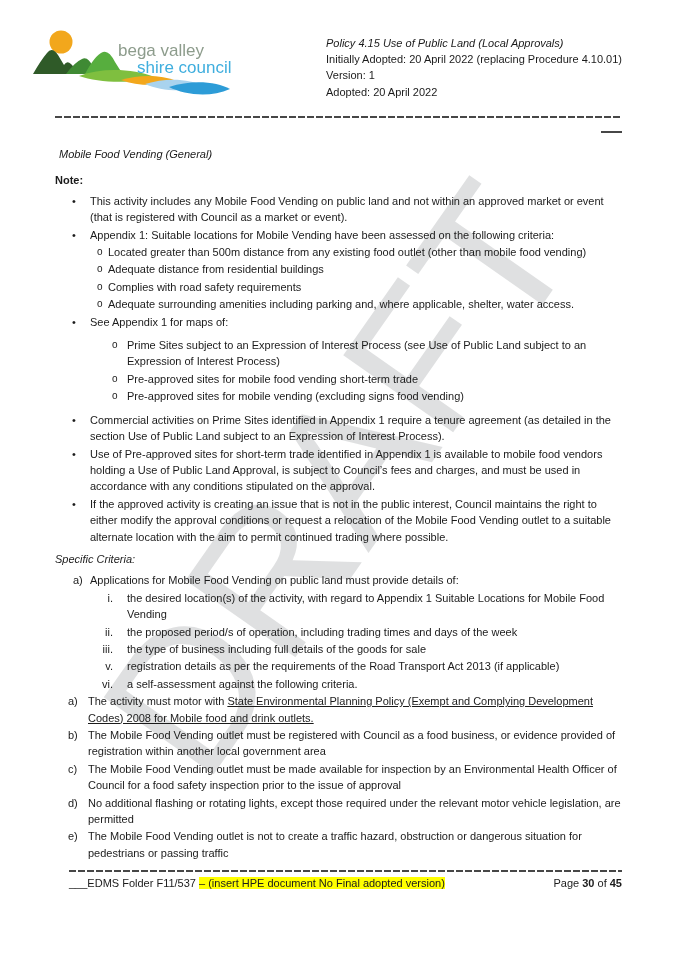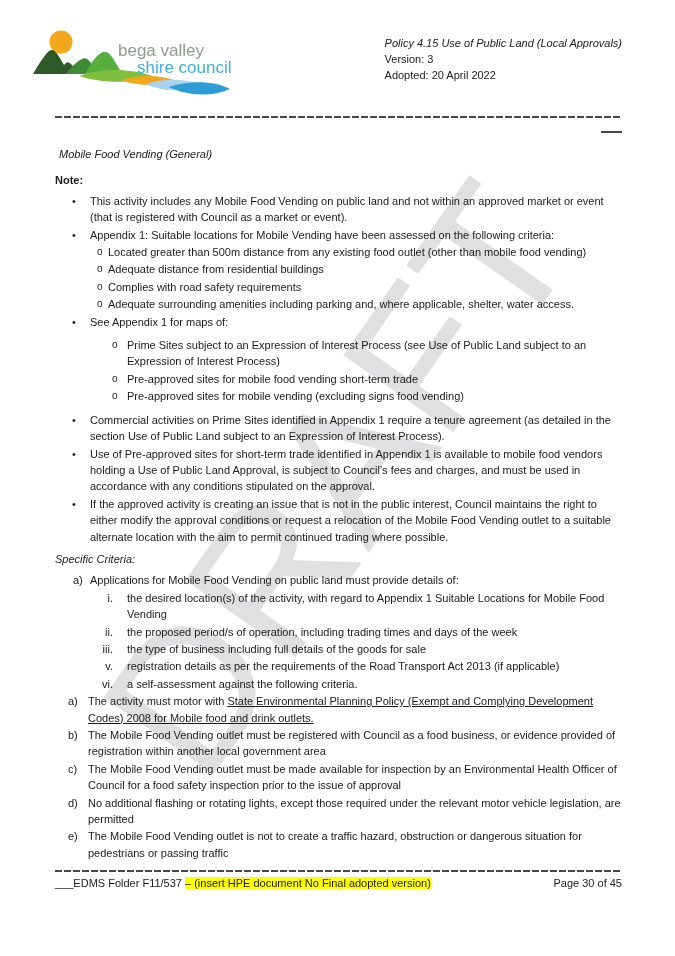--- a/index.html
+++ b/index.html
@@ -46,24 +46,24 @@
   .circle2{padding-left:57px;}  .circle2 .m{width:15px;font-size:10px;}
   .alpha{padding-left:13px;}    .alpha .m{width:20px;}
   .alpha-in{padding-left:18px;} .alpha-in .m{width:17px;}
   .roman{padding-left:36px;}    .roman .m{width:22px;text-align:right;margin-right:14px;}
   .title{font-weight:normal;font-style:italic;margin:0 0 10px 4px;}
   .note{font-weight:bold;margin:0 0 4px 0;}
   .criteria{font-style:italic;margin:6px 0 5px 0;}
   .i{}
   .u{text-decoration:underline;}
   
-  .footer{position:absolute;left:55px;right:53px;top:870px;z-index:1;}
+  .footer{position:absolute;left:69px;right:53px;top:870px;z-index:1;}
   .footer-row{display:flex;justify-content:space-between;margin-top:4px;line-height:15px;}
   .hl{background:#ffff00;}
-  .b{font-weight:normal;text-align:right;}
+  .b{font-weight:bold;text-align:right;}
 </style>
 </head>
 <body>
 
 <div class="page">
 
   <div class="watermark">DRAFT</div>
 
   <svg class="logo" width="230" height="74" viewBox="0 0 230 74">
     <circle cx="28" cy="14" r="11.5" fill="#F2A71C"></circle>
@@ -73,21 +73,22 @@
     <path d="M46,48 C70,39 100,41 122,49 C100,56 66,55 46,48 Z" fill="#7FBF3F"></path>
     <path d="M88,52 C108,46 128,47 144,53 C126,59 104,58 88,52 Z" fill="#F2A71C"></path>
     <path d="M112,56 C134,49 156,51 172,58 C152,65 128,63 112,56 Z" fill="#A9D3EE"></path>
     <path d="M136,59 C160,51 184,54 197,61 C177,70 152,67 136,59 Z" fill="#2D9CD7"></path>
     <text x="85" y="28" font-size="17" fill="#8D9C8C">bega valley</text>
     <text x="104" y="45" font-size="17" fill="#3FAEDE">shire council</text>
   </svg>
 
   <div class="head-meta">
     <div class="ital">Policy 4.15 Use of Public Land (Local Approvals)</div>
-    <div>Version: 3</div>
+    <div>Initially Adopted: 20 April 2022 (replacing Procedure 4.10.01)</div>
+    <div>Version: 1</div>
     <div>Adopted: 20 April 2022</div>
   </div>
 
   <div class="rule rule-top"></div>
   <div class="rule-short"></div>
 
   <main class="main" id="doc-body">
       <div class="blk title">
         <span class="tx"><span>Mobile Food Vending (General)</span></span>
       </div>

